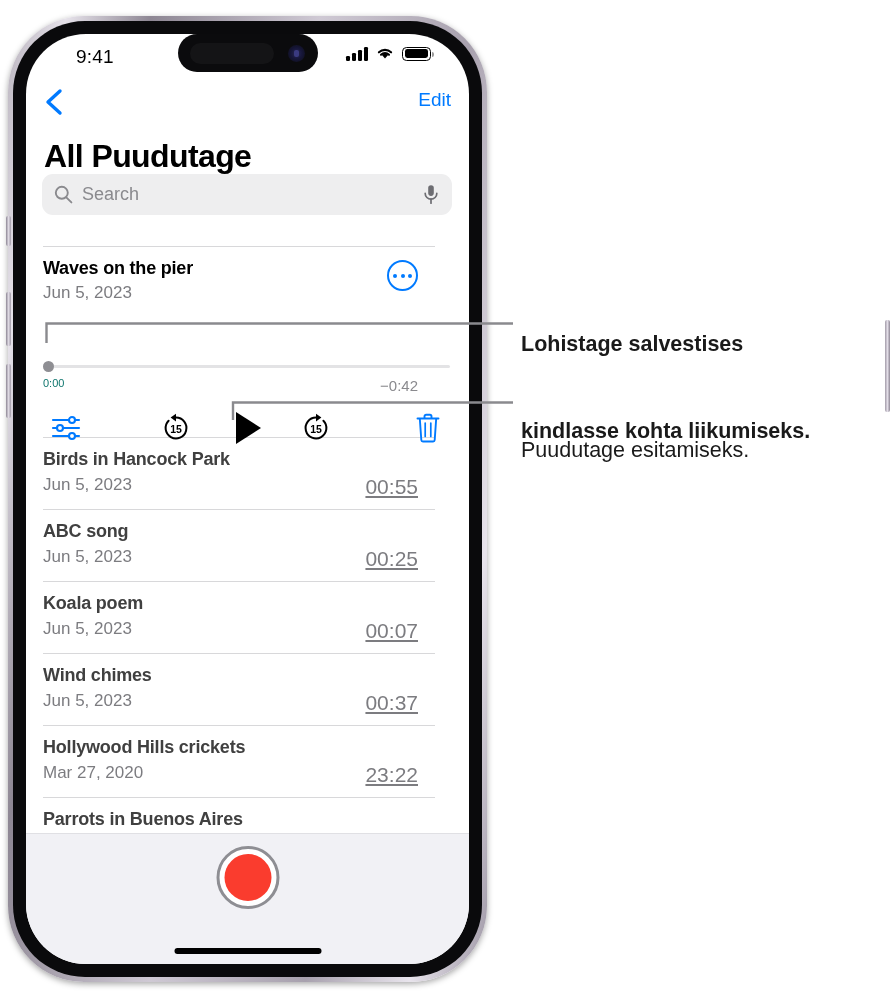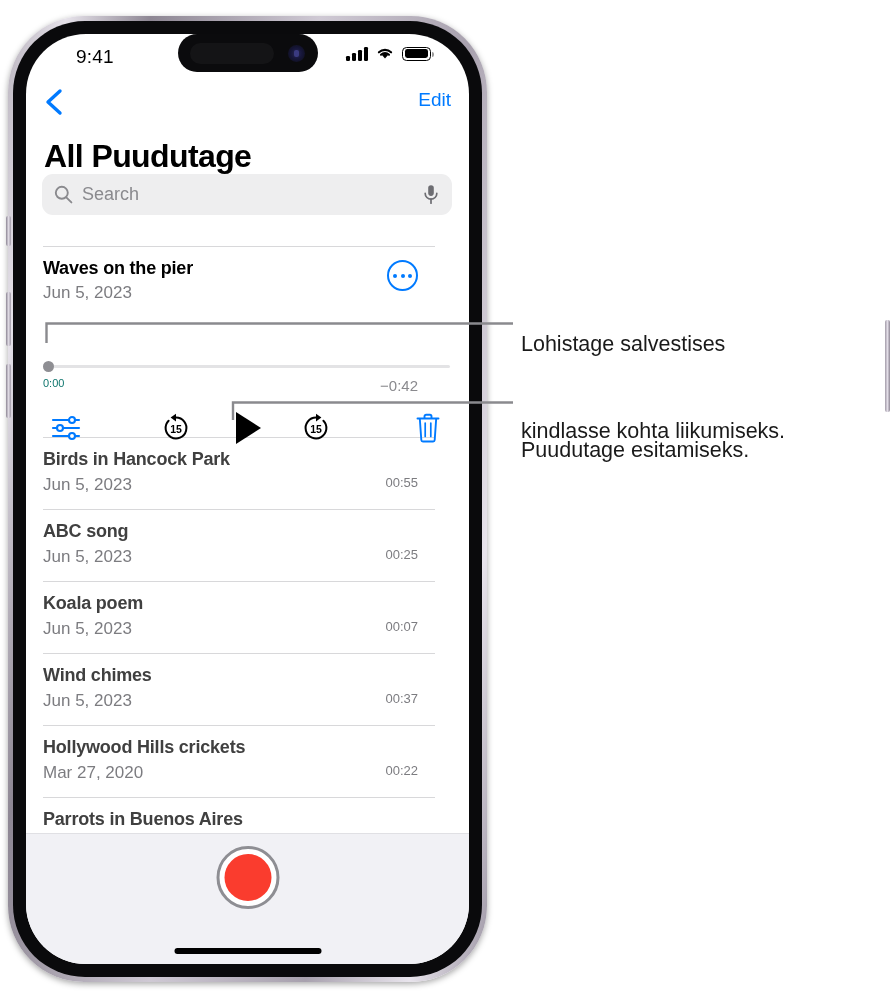--- a/index.html
+++ b/index.html
@@ -337,22 +337,23 @@
   }
   .rec-date {
     position: absolute;
     left: 17px; top: 37px;
     font-size: 17px;
     color: #7c7c80;
   }
   .rec-dur {
     position: absolute;
     right: 17px; top: 37px;
-    font-size: 13px;
+    font-size: 21px;
     color: #7c7c80;
+    text-decoration: underline;
   }
 
   
   #record-bar {
     position: absolute;
     left: 0; bottom: 0;
     width: 443px;
     height: 130px;
     background: #f1f1f5;
     border-top: 1px solid #e0e0e4;
@@ -396,21 +397,21 @@
     pointer-events: none;
   }
   .callout-text {
     position: absolute;
     font-size: 21.5px;
     line-height: 29px;
     color: #1a1a1a;
     white-space: pre;
     pointer-events: auto;
   }
-  #callout-1-text { left: 521px; top: 272px; }
+  #callout-1-text { left: 521px; top: 272px; font-weight: bold; }
   #callout-2-text { left: 521px; top: 378px; }
 </style>
 </head>
 <body>
 
 <div id="phone-frame"></div>
 <div id="phone-bezel"></div>
 
 <div class="side-btn" id="btn-silence"></div>
 <div class="side-btn" id="btn-volume-up"></div>
@@ -566,21 +567,21 @@
     <div class="rec-row">
       <div class="rec-title">Wind chimes</div>
       <div class="rec-date">Jun 5, 2023</div>
       <div class="rec-dur">00:37</div>
     </div>
     <div class="divider"></div>
 
     <div class="rec-row">
       <div class="rec-title">Hollywood Hills crickets</div>
       <div class="rec-date">Mar 27, 2020</div>
-      <div class="rec-dur">00:22</div>
+      <div class="rec-dur">23:22</div>
     </div>
     <div class="divider"></div>
 
     <div class="rec-row">
       <div class="rec-title">Parrots in Buenos Aires</div>
     </div>
 
   </div>
 
   <div id="record-bar">

